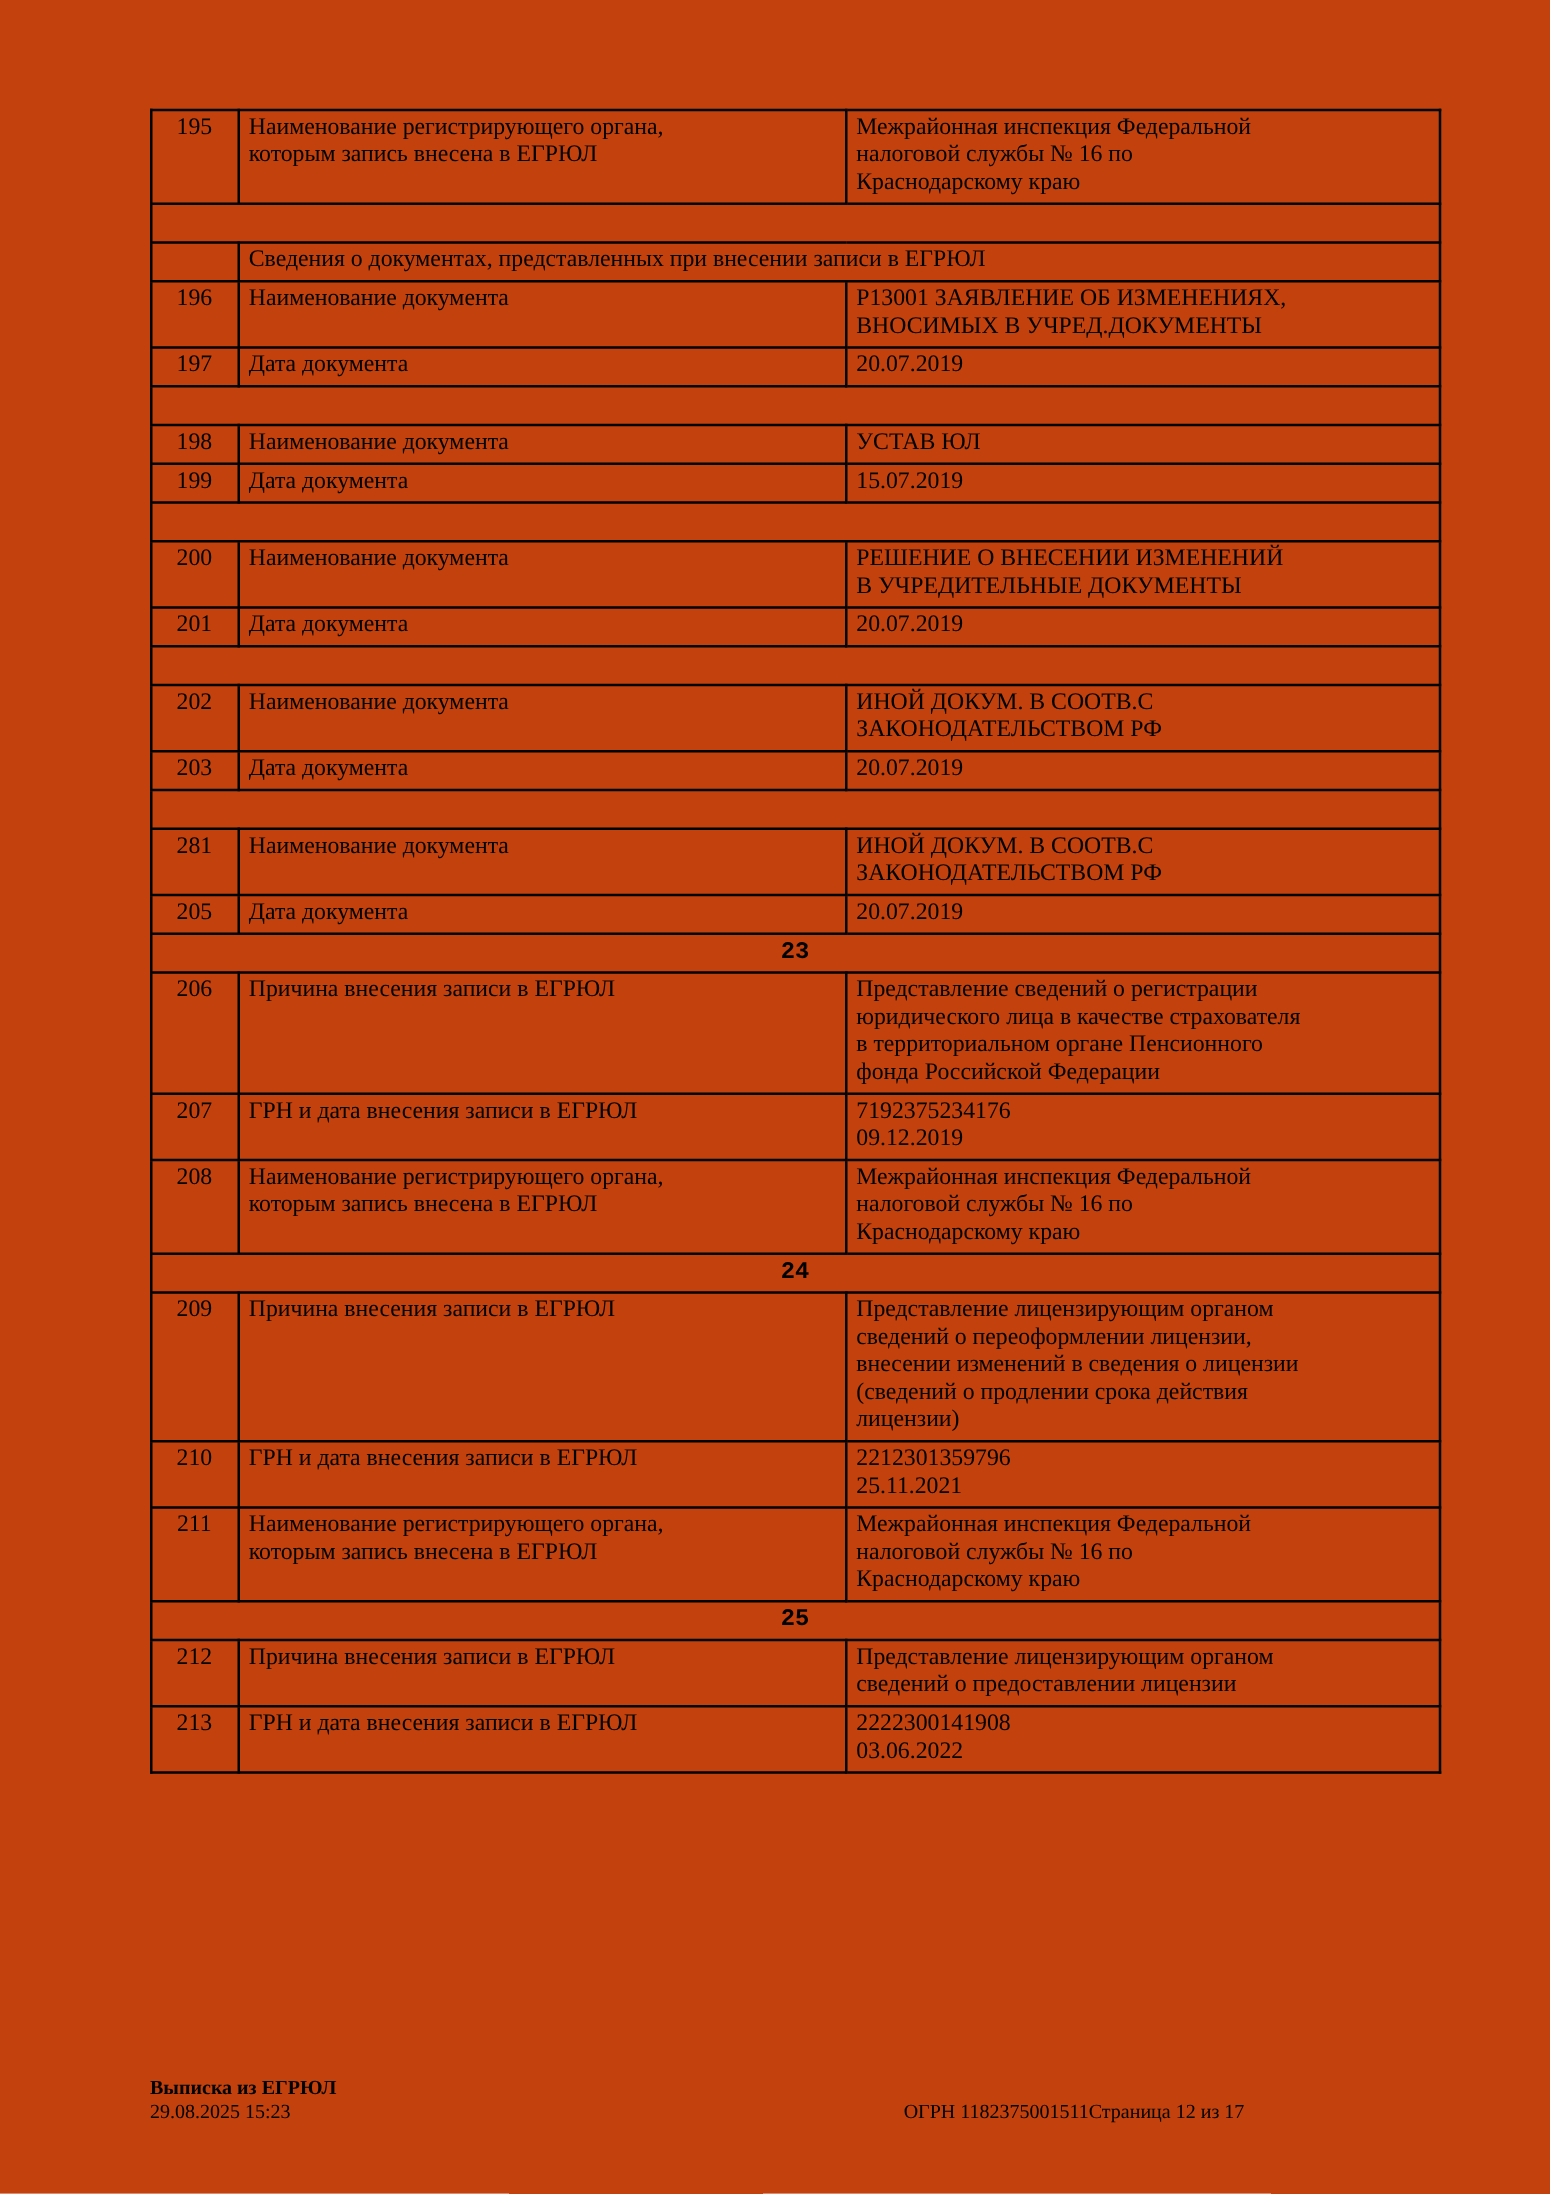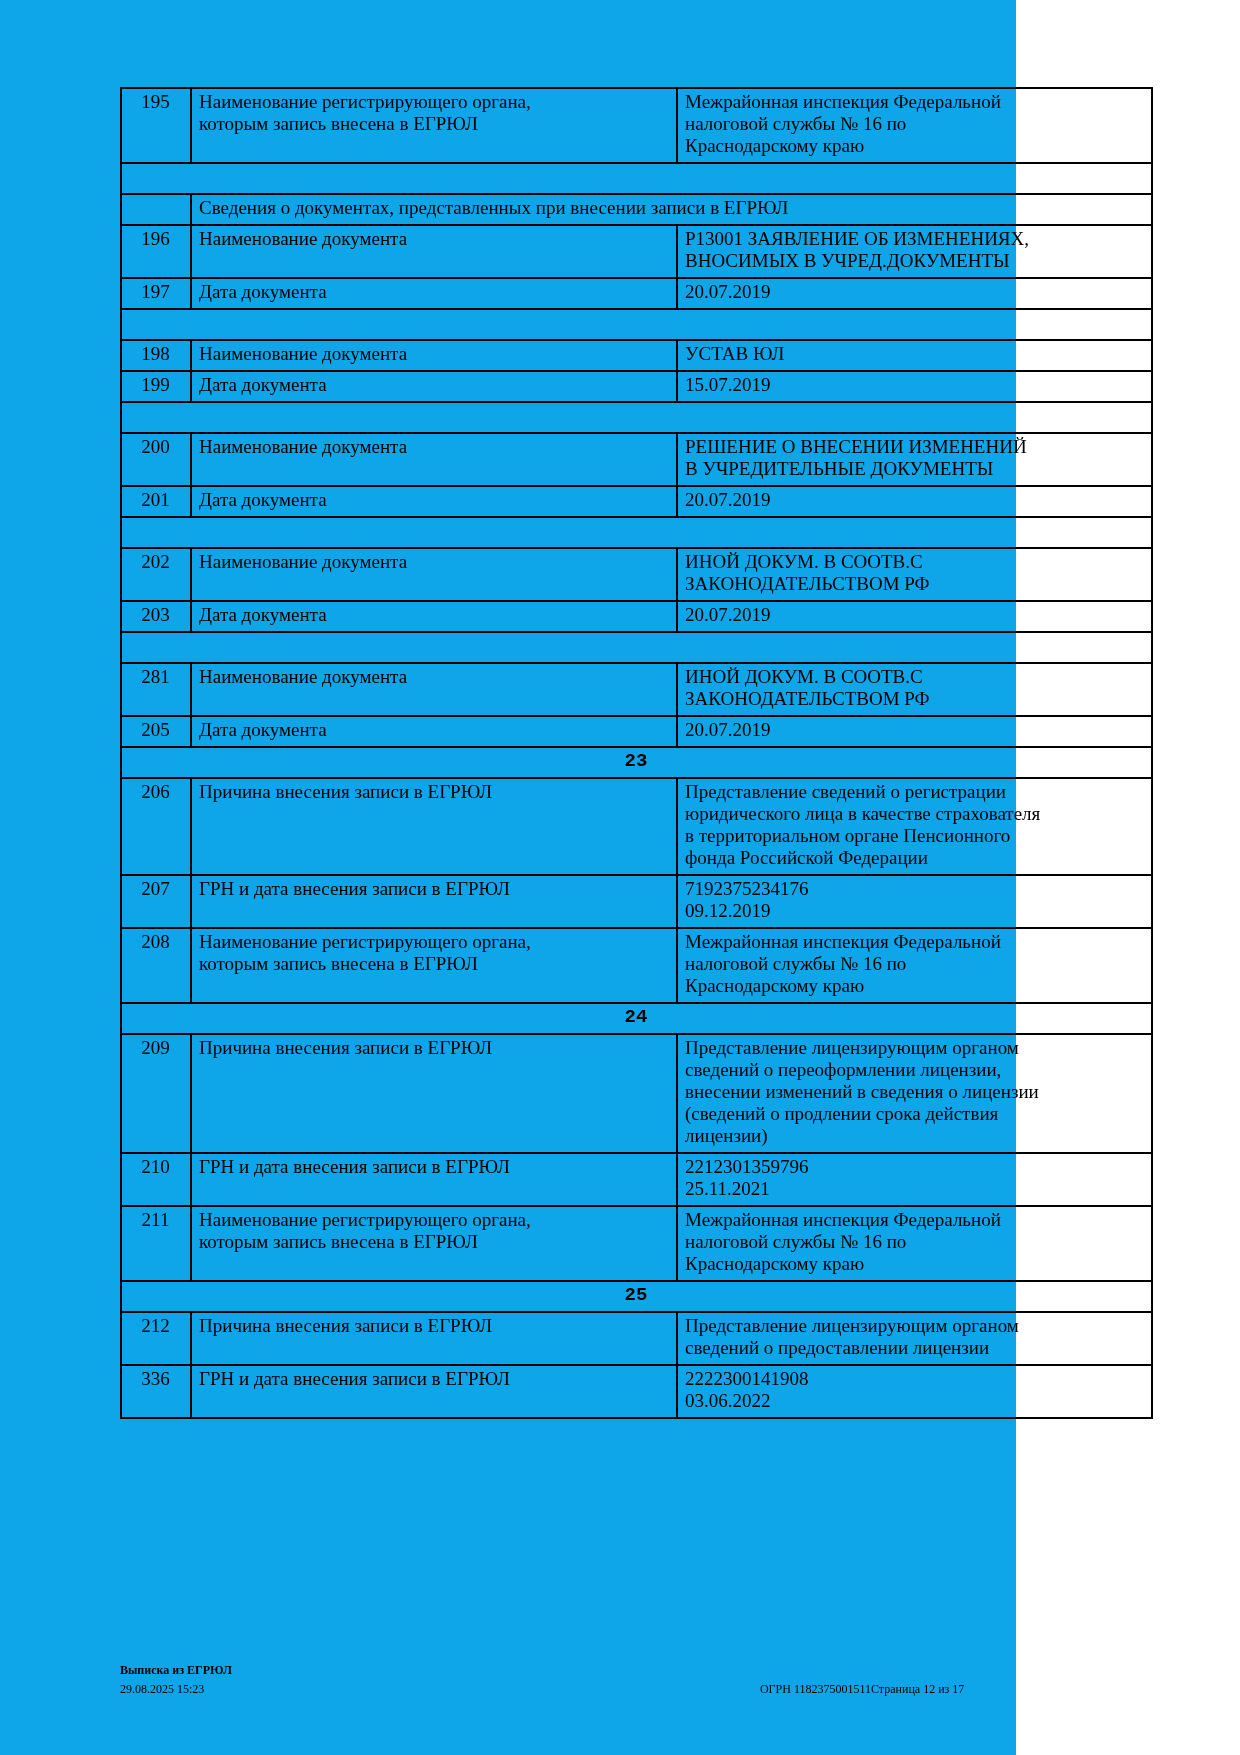--- a/index.html
+++ b/index.html
@@ -10,23 +10,23 @@
   body {
     width: 1240px;
     height: 1755px;
     position: relative;
     font-family: "Liberation Serif", "DejaVu Serif", serif;
     color: #000000;
   }
   .page {
     position: absolute;
     left: 0; top: 0;
-    width: 1016px;
+    width: 1240px;
     height: 1755px;
-    background: #0ea5e9;
+    background: #c2410c;
   }
   .table-wrap {
     position: absolute;
     left: 120px;
     top: 87px;
     width: 1031px;
   }
   table.egrul {
     border-collapse: collapse;
     table-layout: fixed;
@@ -59,21 +59,21 @@
     font-family: Liberation Mono, monospace;
   }
   td.group-cell {
     white-space: normal;
   }
   .footer {
     position: absolute;
     left: 120px;
     top: 1661px;
     width: 1051px;
-    font-size: 12px;
+    font-size: 16px;
     line-height: 19px;
   }
   .footer-row {
     display: flex;
     align-items: flex-end;
   }
   .footer-left   { width: 300px; }
   .footer-title  { font-weight: bold; }
   .footer-center { flex: 1; text-align: right; }
   .footer-right  { width: 300px; text-align: left; }
@@ -226,21 +226,21 @@
           <tr>
             <td class="section-cell" colspan="3">25</td>
           </tr>
           <tr>
             <td class="num-cell">212</td>
             <td>Причина внесения записи в ЕГРЮЛ</td>
             <td>Представление лицензирующим органом
 сведений о предоставлении лицензии</td>
           </tr>
           <tr>
-            <td class="num-cell">336</td>
+            <td class="num-cell">213</td>
             <td>ГРН и дата внесения записи в ЕГРЮЛ</td>
             <td>2222300141908
 03.06.2022</td>
           </tr>
         </tbody>
     </table>
   </div>
 
   <div class="footer">
     <div class="footer-row">

